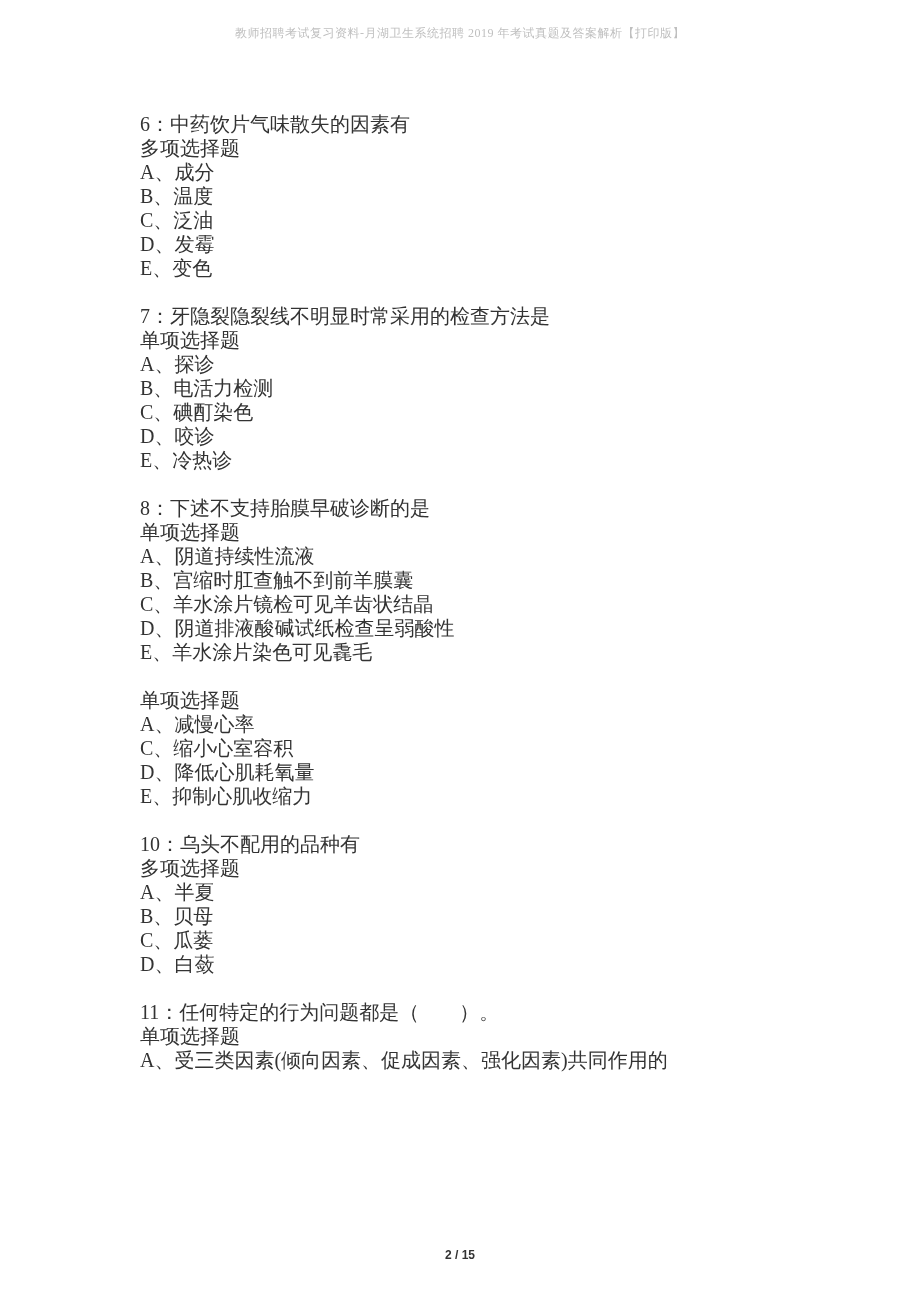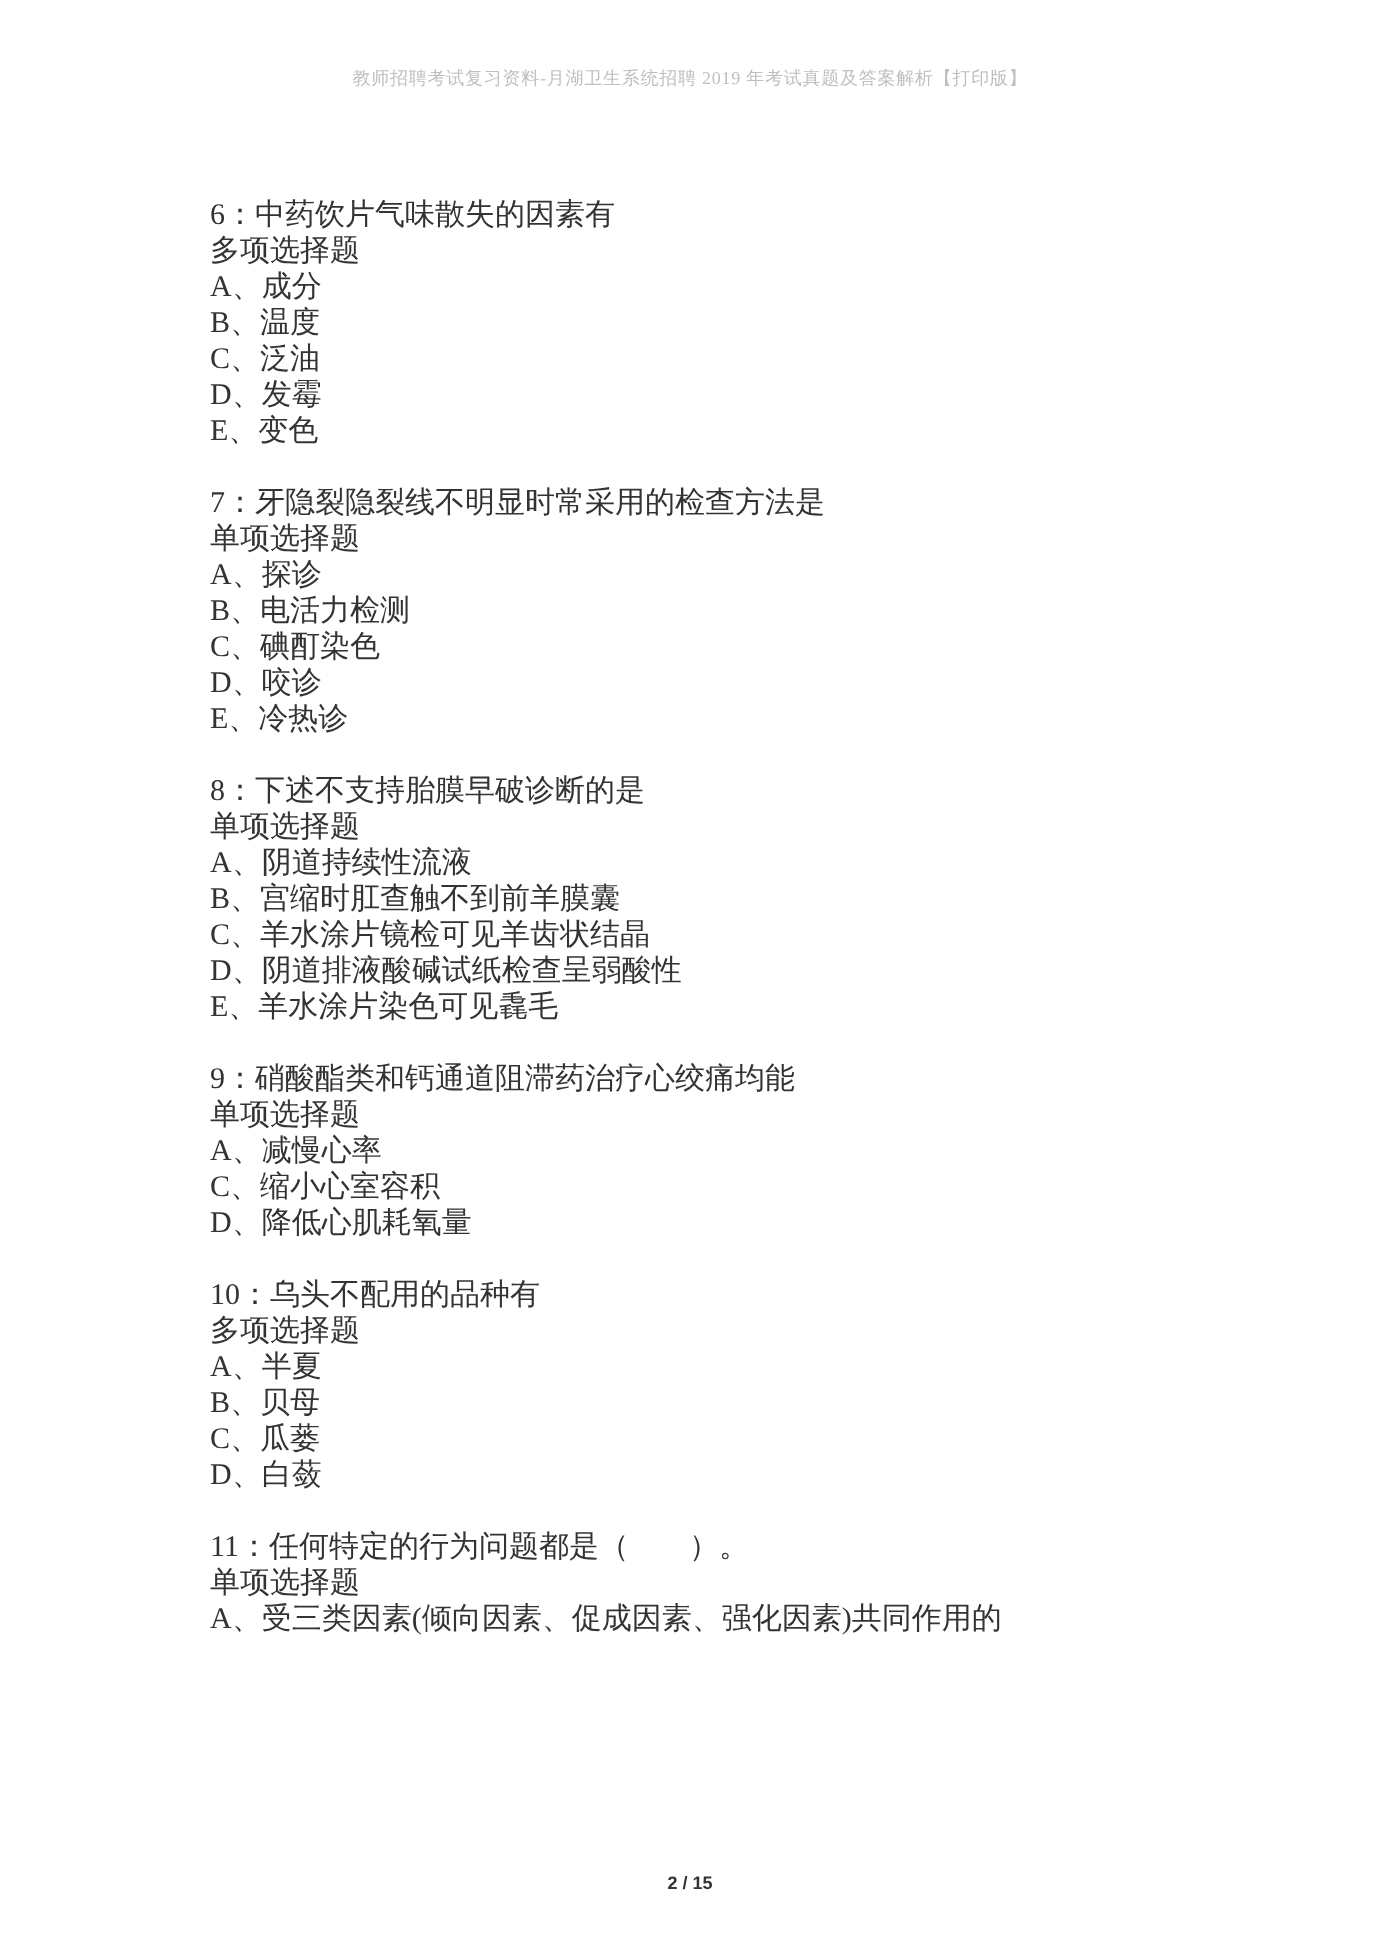--- a/index.html
+++ b/index.html
@@ -5,21 +5,21 @@
   body {
     margin: 0;
     padding: 0;
     background: #ffffff;
     font-family: "SimSun", "宋体", serif;
     width: 920px;
     height: 1302px;
     position: relative;
   }
   .page {
-    padding: 44px 140px 40px 140px;
+    padding: 25px 140px 40px 140px;
     box-sizing: border-box;
     width: 920px;
   }
   .header-text {
     text-align: center;
     font-size: 12px;
     color: #bfbfbf;
     letter-spacing: 0.5px;
     margin-bottom: 70px;
     font-family: "SimSun", "宋体", serif;
@@ -76,25 +76,25 @@
     <div>8：下述不支持胎膜早破诊断的是</div>
     <div>单项选择题</div>
     <div>A、阴道持续性流液</div>
     <div>B、宫缩时肛查触不到前羊膜囊</div>
     <div>C、羊水涂片镜检可见羊齿状结晶</div>
     <div>D、阴道排液酸碱试纸检查呈弱酸性</div>
     <div>E、羊水涂片染色可见毳毛</div>
   </div>
 
   <div class="question-block">
-    <div>9：硝酸酯类和钙通道阻滞药治疗心绞痛均能</div>
     <div>单项选择题</div>
     <div>A、减慢心率</div>
     <div>C、缩小心室容积</div>
     <div>D、降低心肌耗氧量</div>
+    <div>E、抑制心肌收缩力</div>
   </div>
 
   <div class="question-block">
     <div>10：乌头不配用的品种有</div>
     <div>多项选择题</div>
     <div>A、半夏</div>
     <div>B、贝母</div>
     <div>C、瓜蒌</div>
     <div>D、白蔹</div>
   </div>

